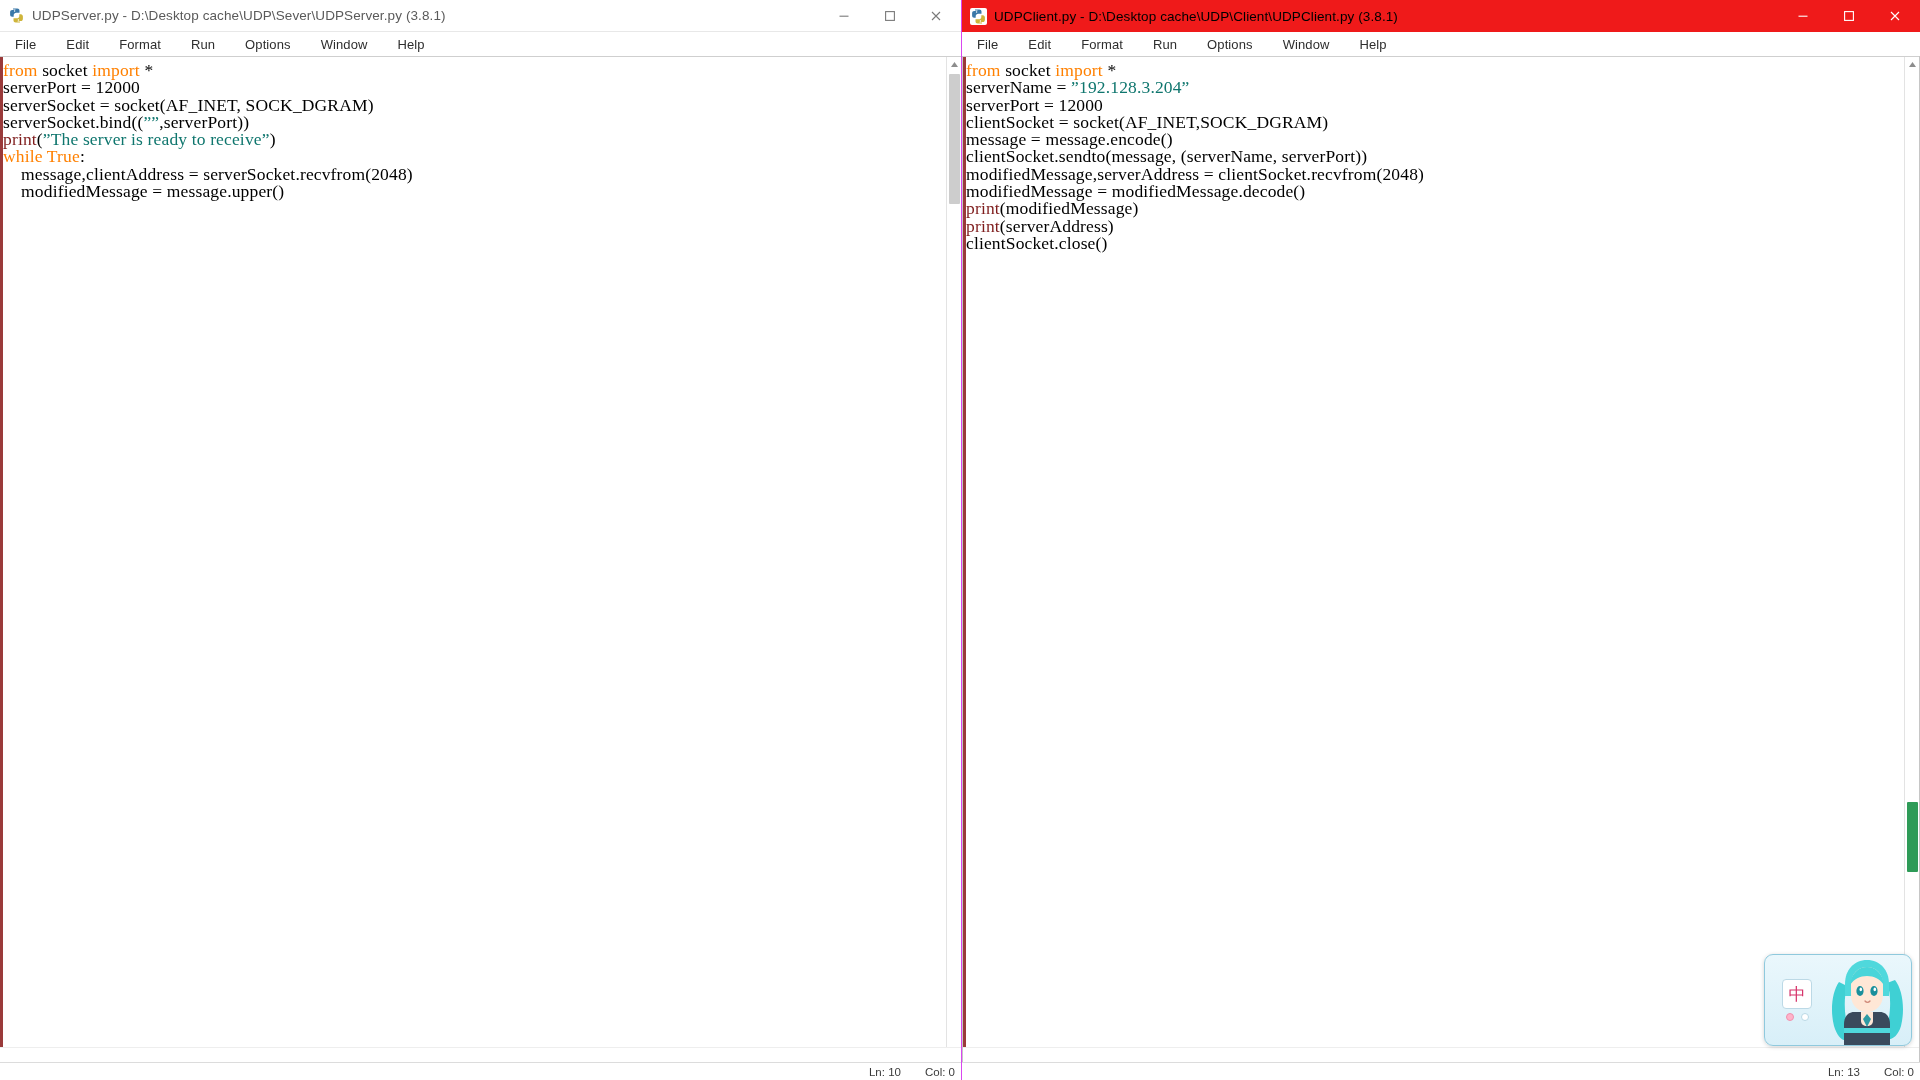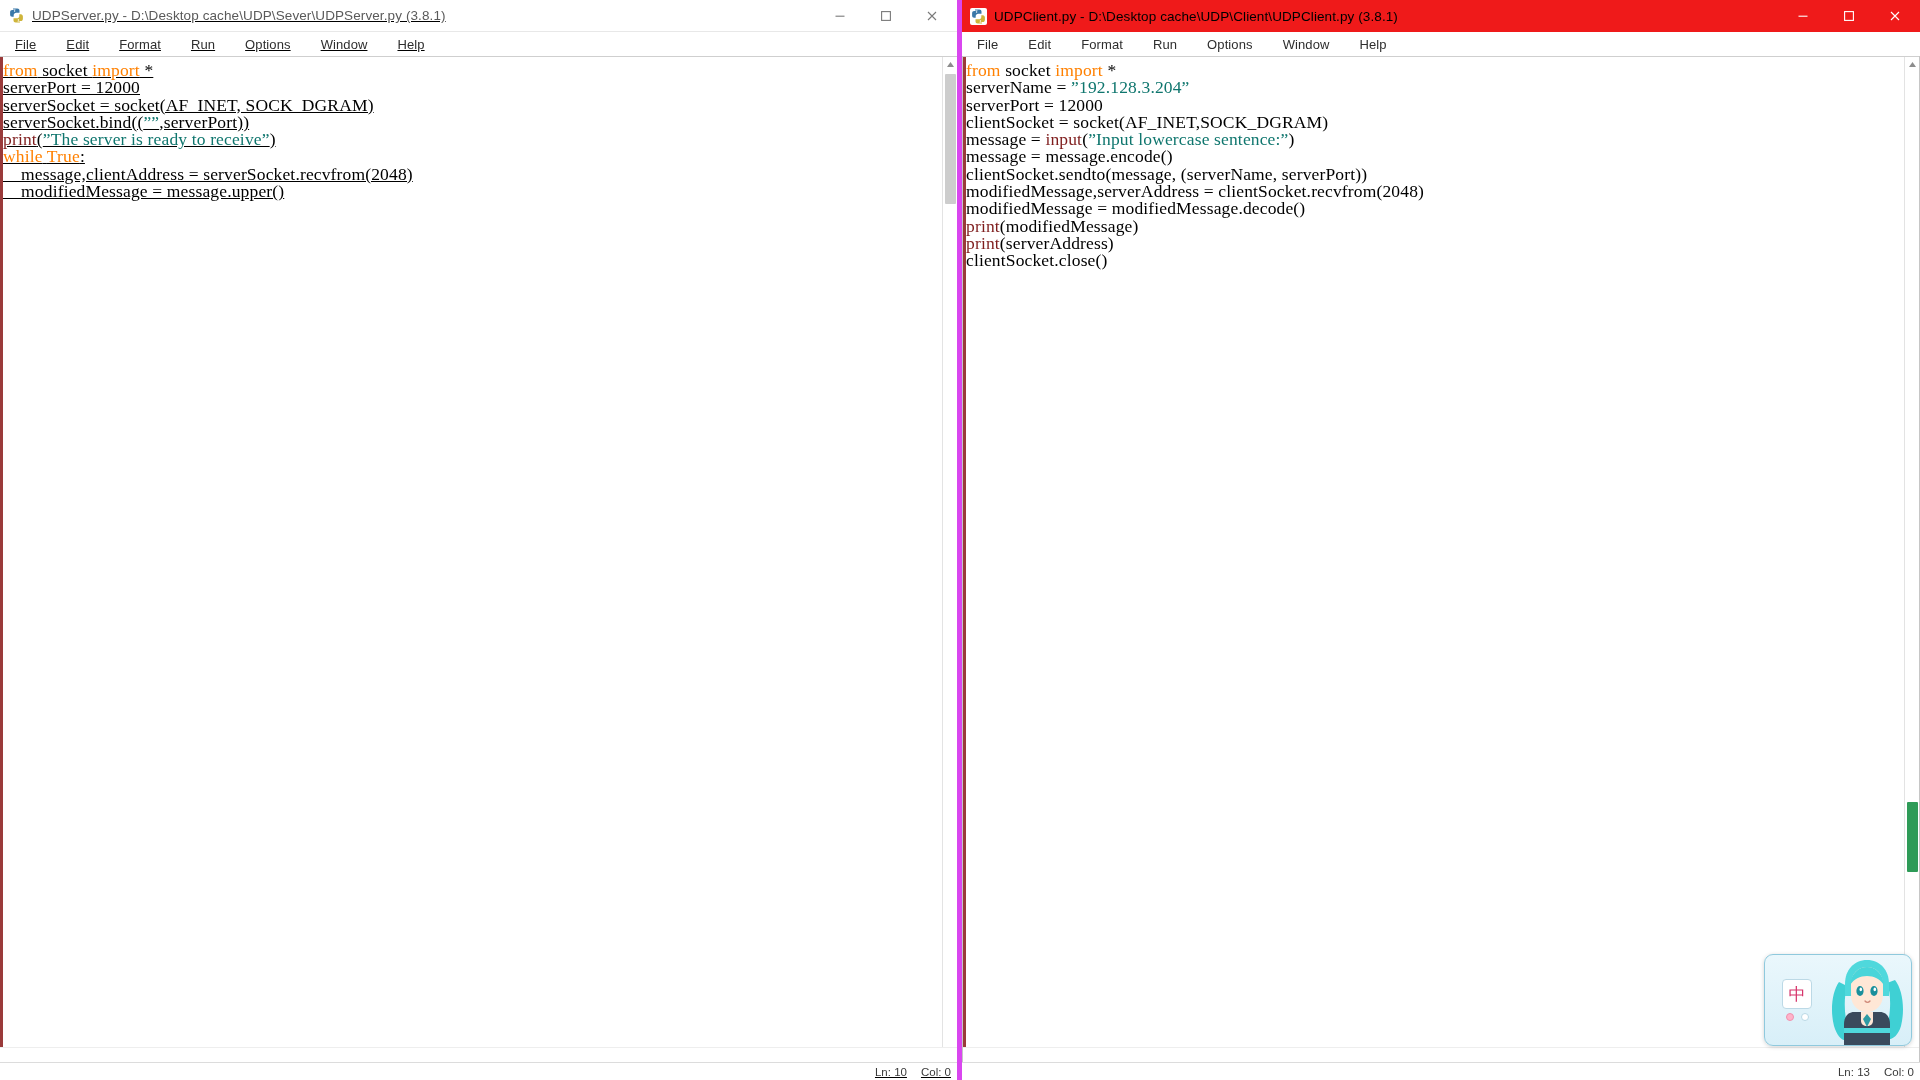--- a/index.html
+++ b/index.html
@@ -6,21 +6,21 @@
   html, body {
     width: 1920px; height: 1080px;
     background: #ffffff;
     font-family: "Liberation Sans", sans-serif;
     overflow: hidden;
   }
   .desktop { position: relative; width: 1920px; height: 1080px; background:#ffffff; }
 
   
   .window { position: absolute; background:#ffffff; display:flex; flex-direction:column; }
-  .win-left  { left:0;   top:0; width:962px;  height:1080px; border-right:5px solid #d946ef;text-decoration:underline; }
+  .win-left  { left:0;   top:0; width:962px;  height:1080px; border-right:1px solid #d946ef; }
   .win-right { left:962px; top:0; width:958px; height:1080px; }
 
   .titlebar {
     height:32px; display:flex; align-items:center; flex:0 0 32px;
     padding:0 2px 0 8px; user-select:none;
   }
   .titlebar.inactive { background:#ffffff; border-bottom:1px solid #e8e8e8; }
   .titlebar.active   { background:#ef1a1a; }
 
   .title-icon { width:17px; height:17px; margin-right:7px; flex:0 0 17px; position:relative; }
@@ -78,21 +78,21 @@
   .scroll-thumb { position:absolute; left:2px; width:11px; background:#cdcdcd; border-radius:1px; }
   .hscroll-track {
     position:absolute; left:0; bottom:0; height:15px; width:100%;
     background:#ffffff; border-top:1px solid #eeeeee;
   }
 
   
   .statusbar {
     height:18px; flex:0 0 18px; background:#ffffff; border-top:1px solid #dcdcdc;
     display:flex; align-items:center; justify-content:flex-end;
-    padding-right:6px; gap:14px;
+    padding-right:6px; gap:24px;
   }
   .status-text { font-size:11.5px; color:#3a3a3a; white-space:nowrap; }
 
   
   .win-right .editor-outer {
     flex:1 1 auto; display:flex; min-height:0;
     border-left:1px solid #c6c6c6; border-right:1px solid #c6c6c6;
   }
 
   
@@ -233,21 +233,20 @@
       <div class="menu-item">Help</div>
     </div>
 
     <div class="editor-outer">
       <div class="editor-wrap" style="border-top:1px solid #cfcfcf;">
         <div class="code-area" id="code-client">
             <div class="code-line"><span class="k-keyword">from</span><span> socket </span><span class="k-keyword">import</span><span> *</span></div>
             <div class="code-line"><span>serverName = </span><span class="k-string">”192.128.3.204”</span></div>
             <div class="code-line"><span>serverPort = 12000</span></div>
             <div class="code-line"><span>clientSocket = socket(AF_INET,SOCK_DGRAM)</span></div>
-            <div class="code-line"><span>message = </span><span class="k-builtin">input</span><span>(</span><span class="k-string">”Input lowercase sentence:”</span><span>)</span></div>
             <div class="code-line"><span>message = message.encode()</span></div>
             <div class="code-line"><span>clientSocket.sendto(message, (serverName, serverPort))</span></div>
             <div class="code-line"><span>modifiedMessage,serverAddress = clientSocket.recvfrom(2048)</span></div>
             <div class="code-line"><span>modifiedMessage = modifiedMessage.decode()</span></div>
             <div class="code-line"><span class="k-builtin">print</span><span>(modifiedMessage)</span></div>
             <div class="code-line"><span class="k-builtin">print</span><span>(serverAddress)</span></div>
             <div class="code-line"><span>clientSocket.close()</span></div>
           </div>
         <div class="vscroll">
           <div class="scroll-arrow">

